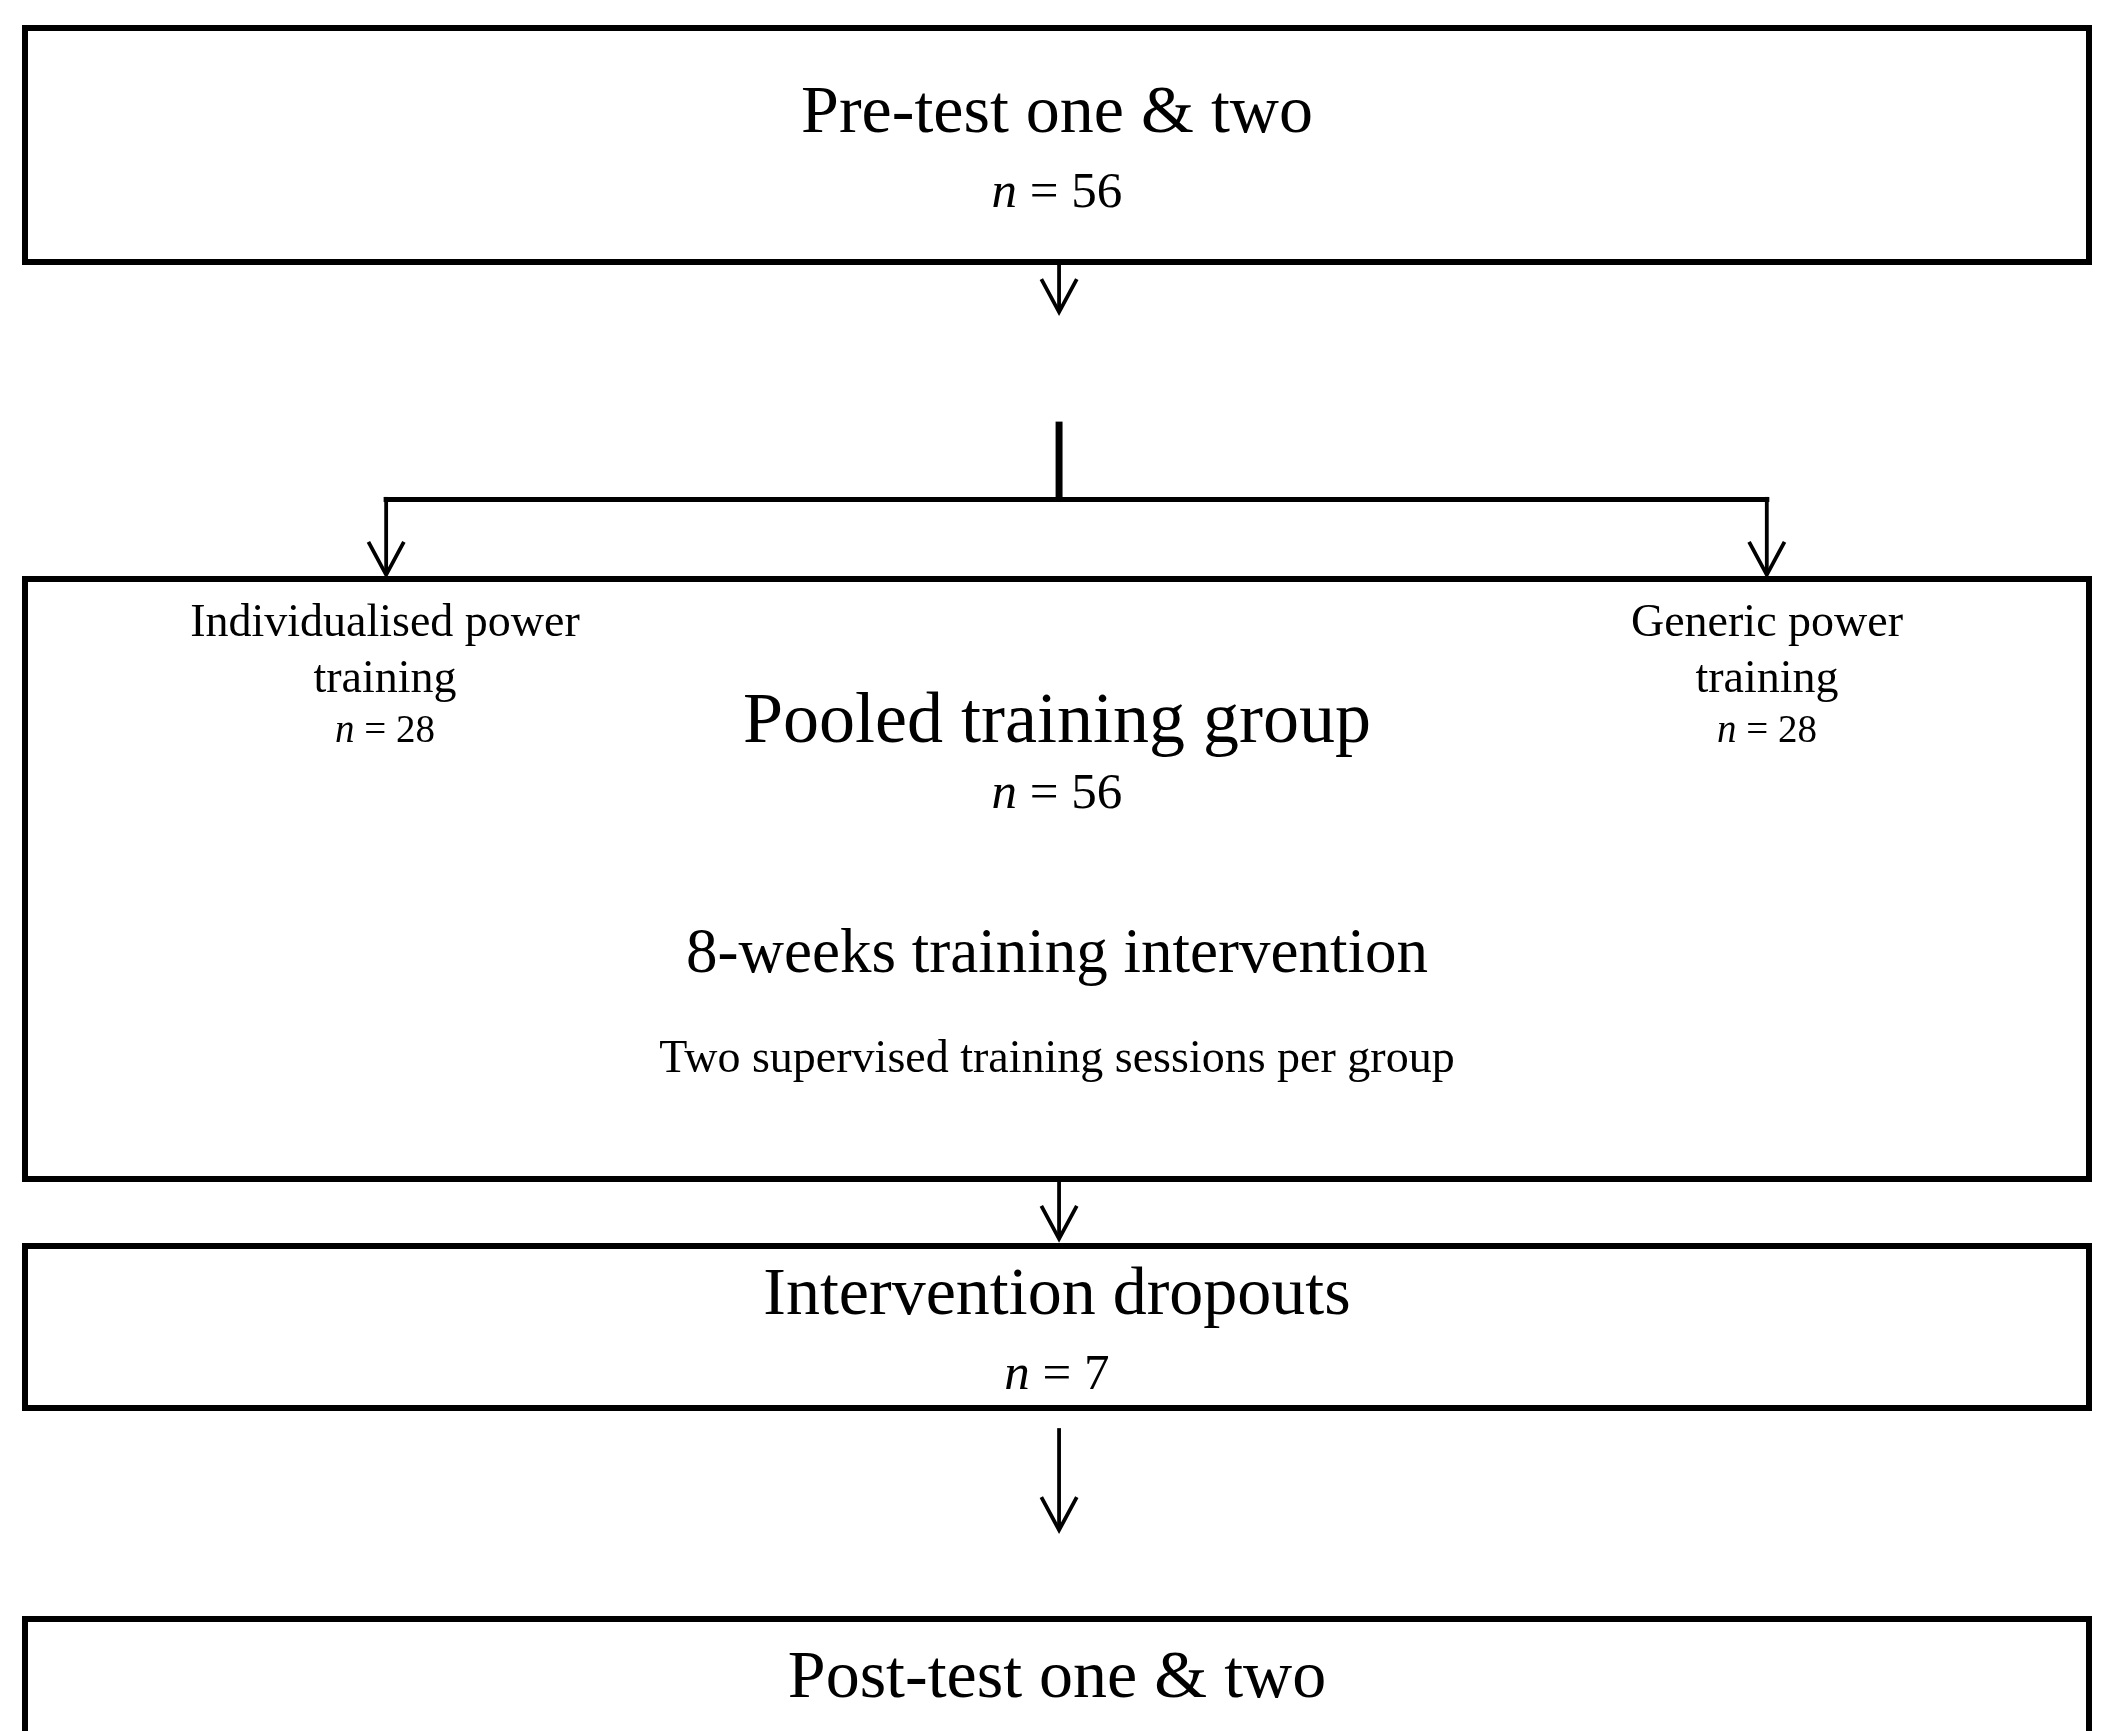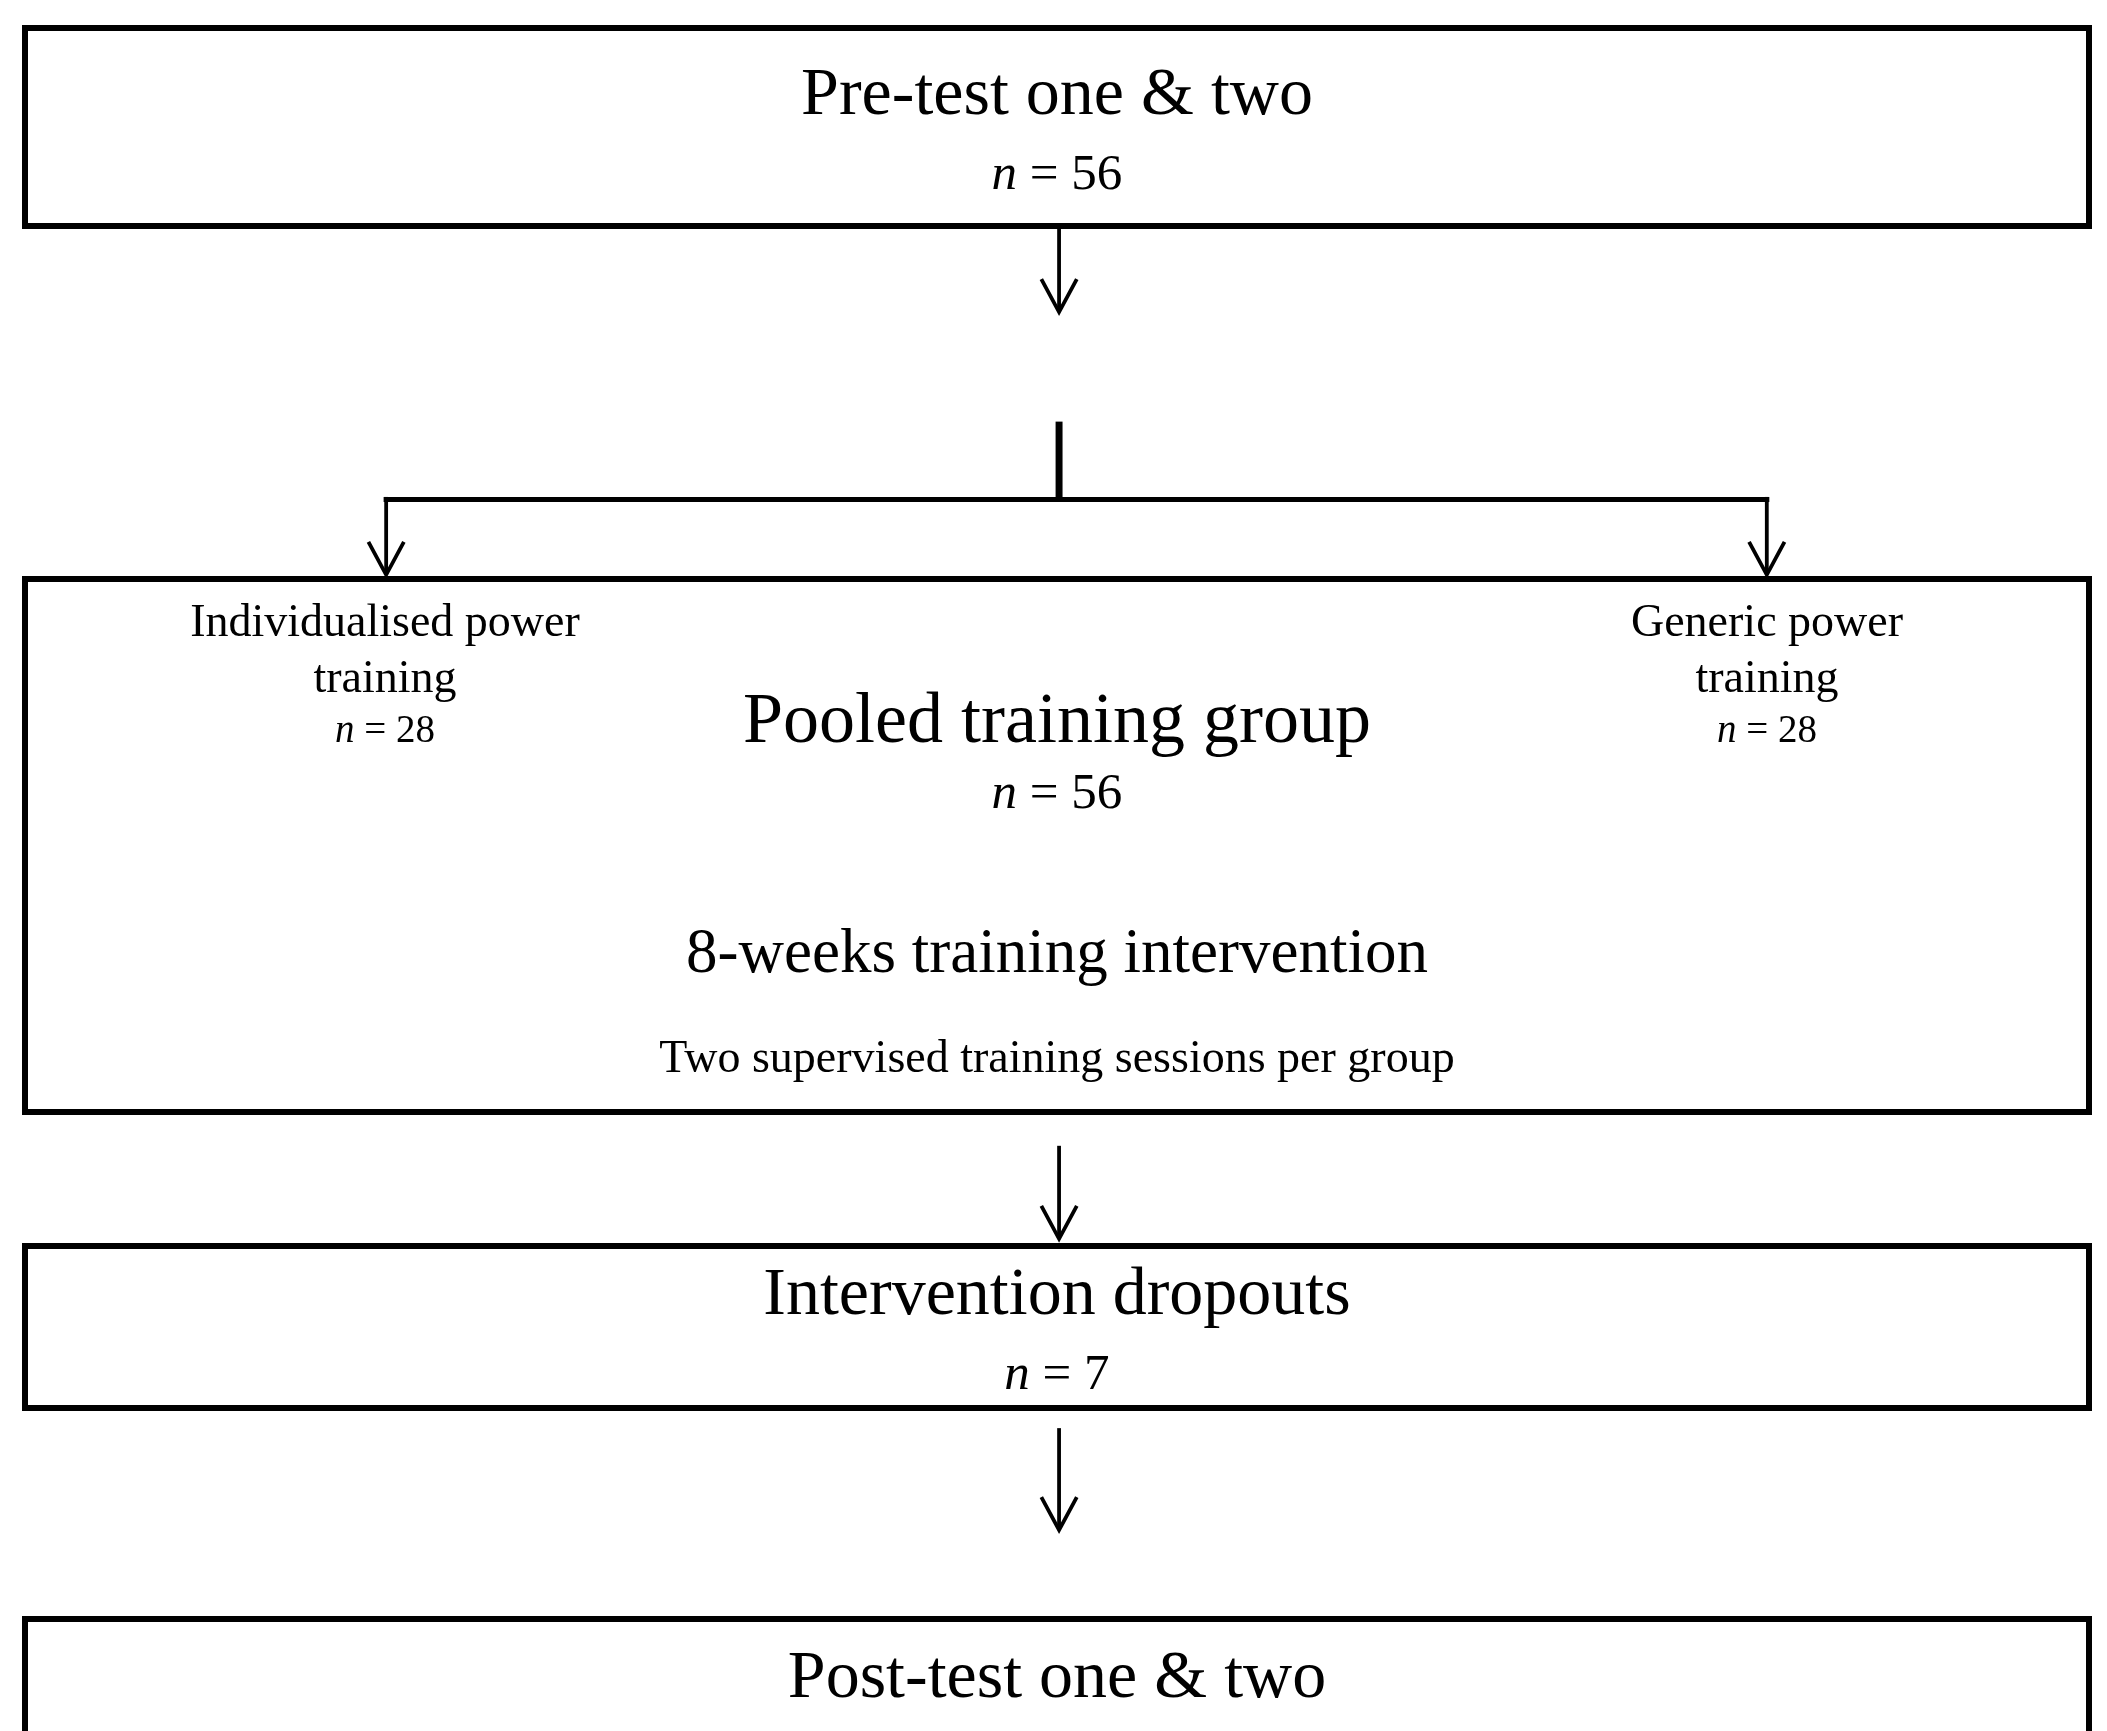--- a/index.html
+++ b/index.html
@@ -37,23 +37,23 @@
     line-height:75px;
     white-space:nowrap;
   }
   .n-line{
     font-size:51px;
     line-height:56px;
     margin-top:15px;
     white-space:nowrap;
   }
   .n-italic{font-style:italic;}
-  #box-pretest{top:25px;height:204px;}
+  #box-pretest{top:25px;height:240px;}
   #box-randomisation{top:315px;height:110px;}
-  #box-training{top:576px;height:539px;display:block;}
+  #box-training{top:576px;height:606px;display:block;}
   #box-dropouts{top:1243px;height:168px;}
   #box-posttest{top:1616px;height:187px;}
 
   
   .branch{
     position:absolute;
     top:10.8px;
     width:582px;
     text-align:center;
   }

